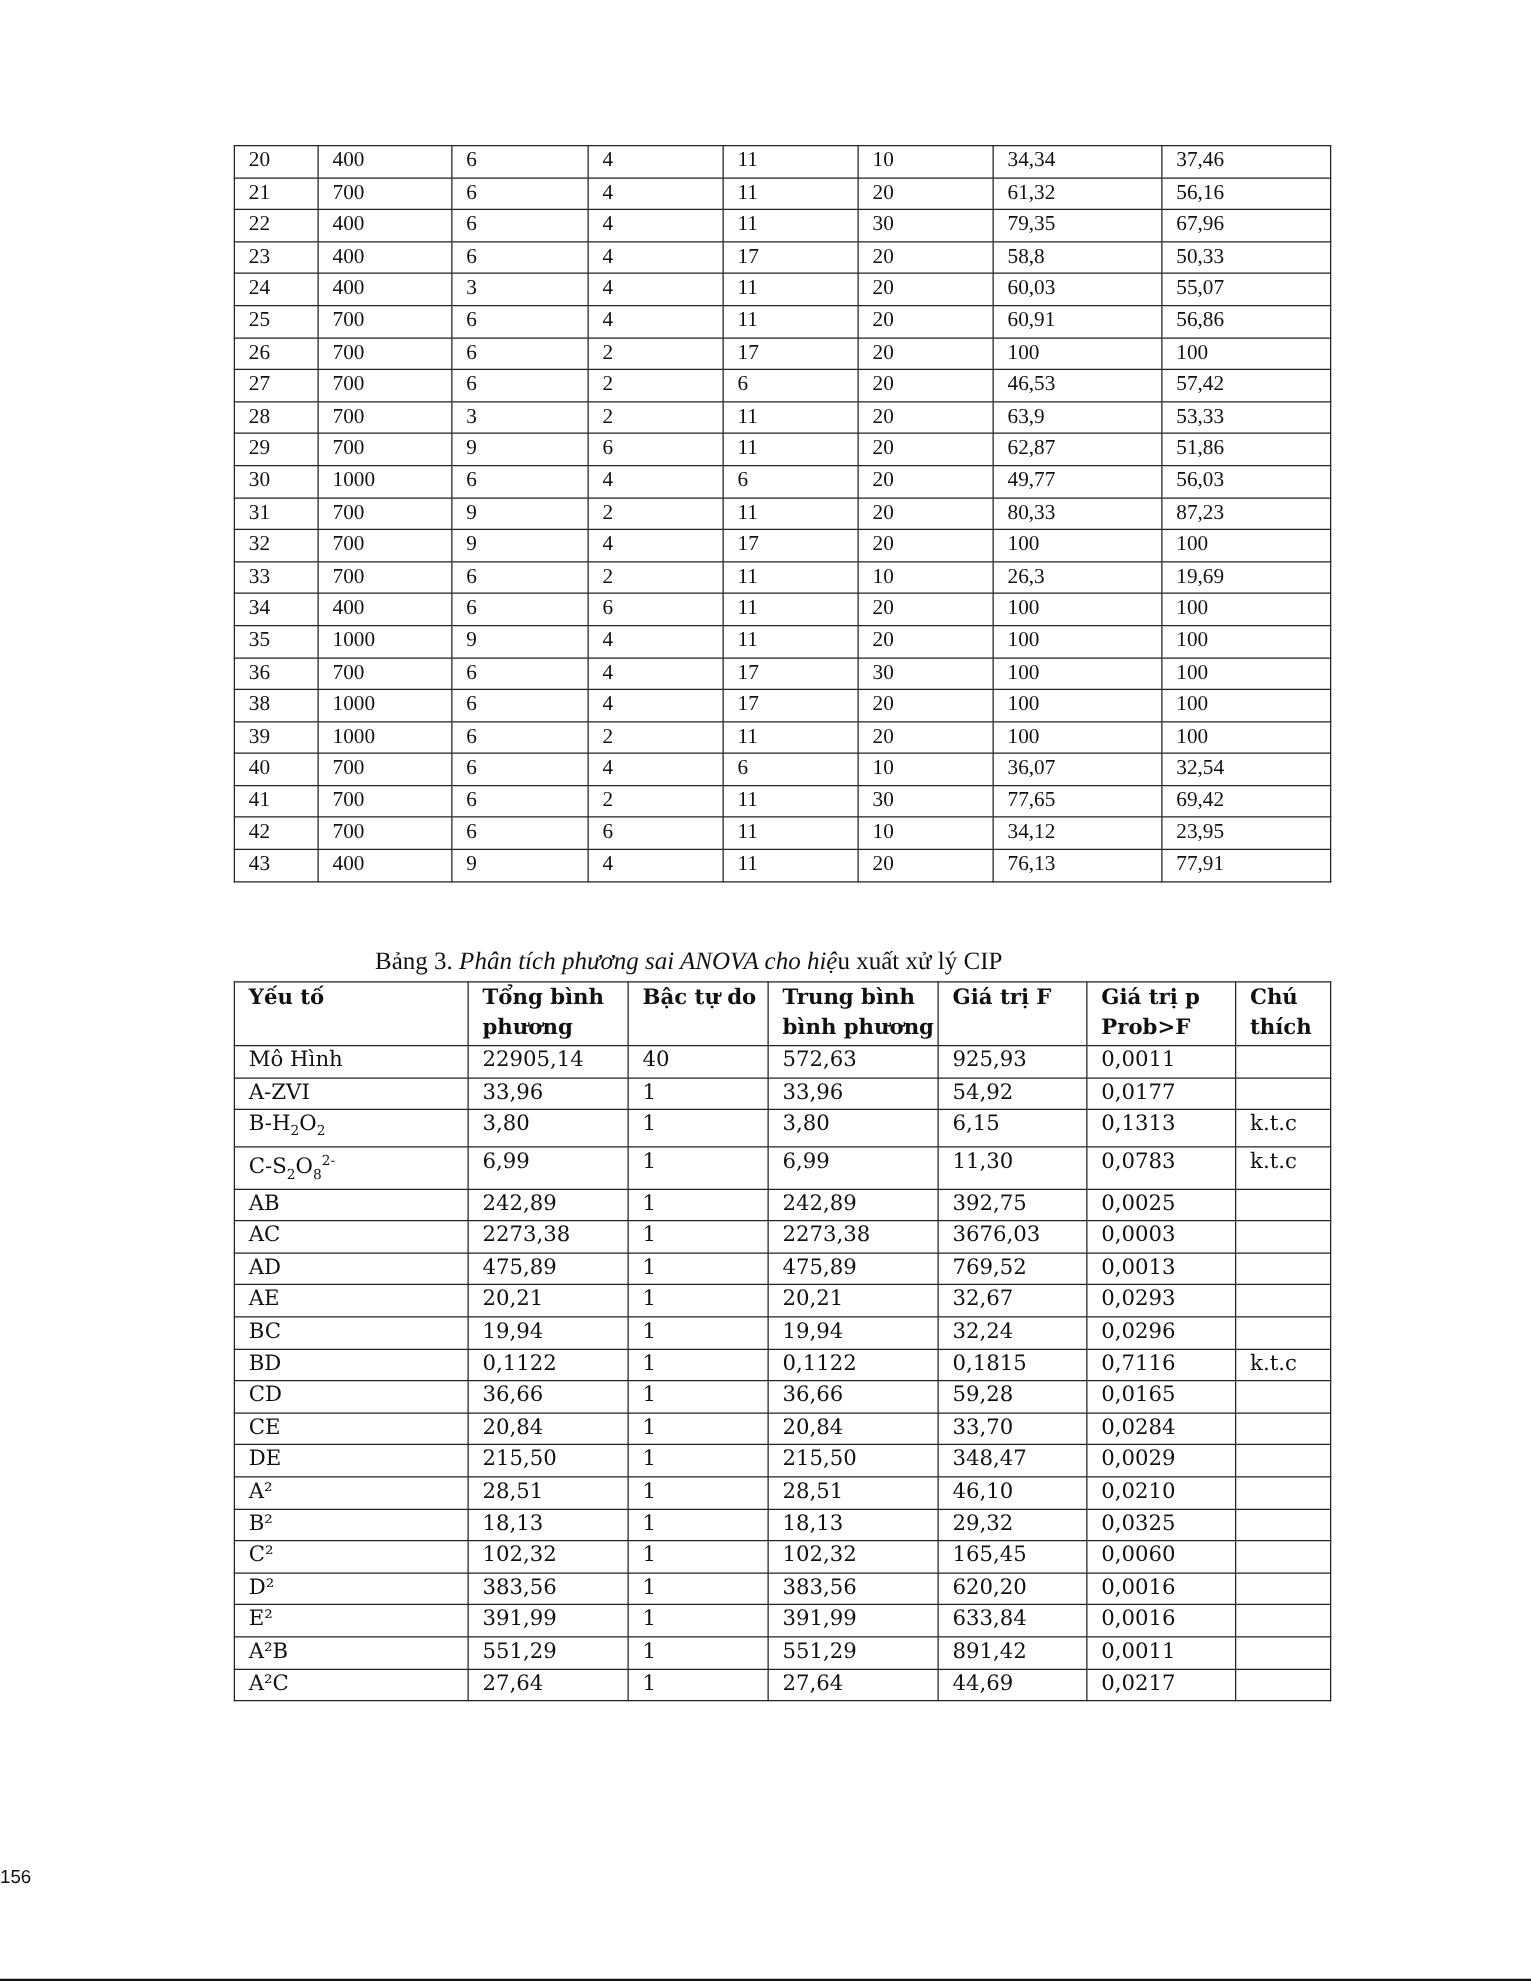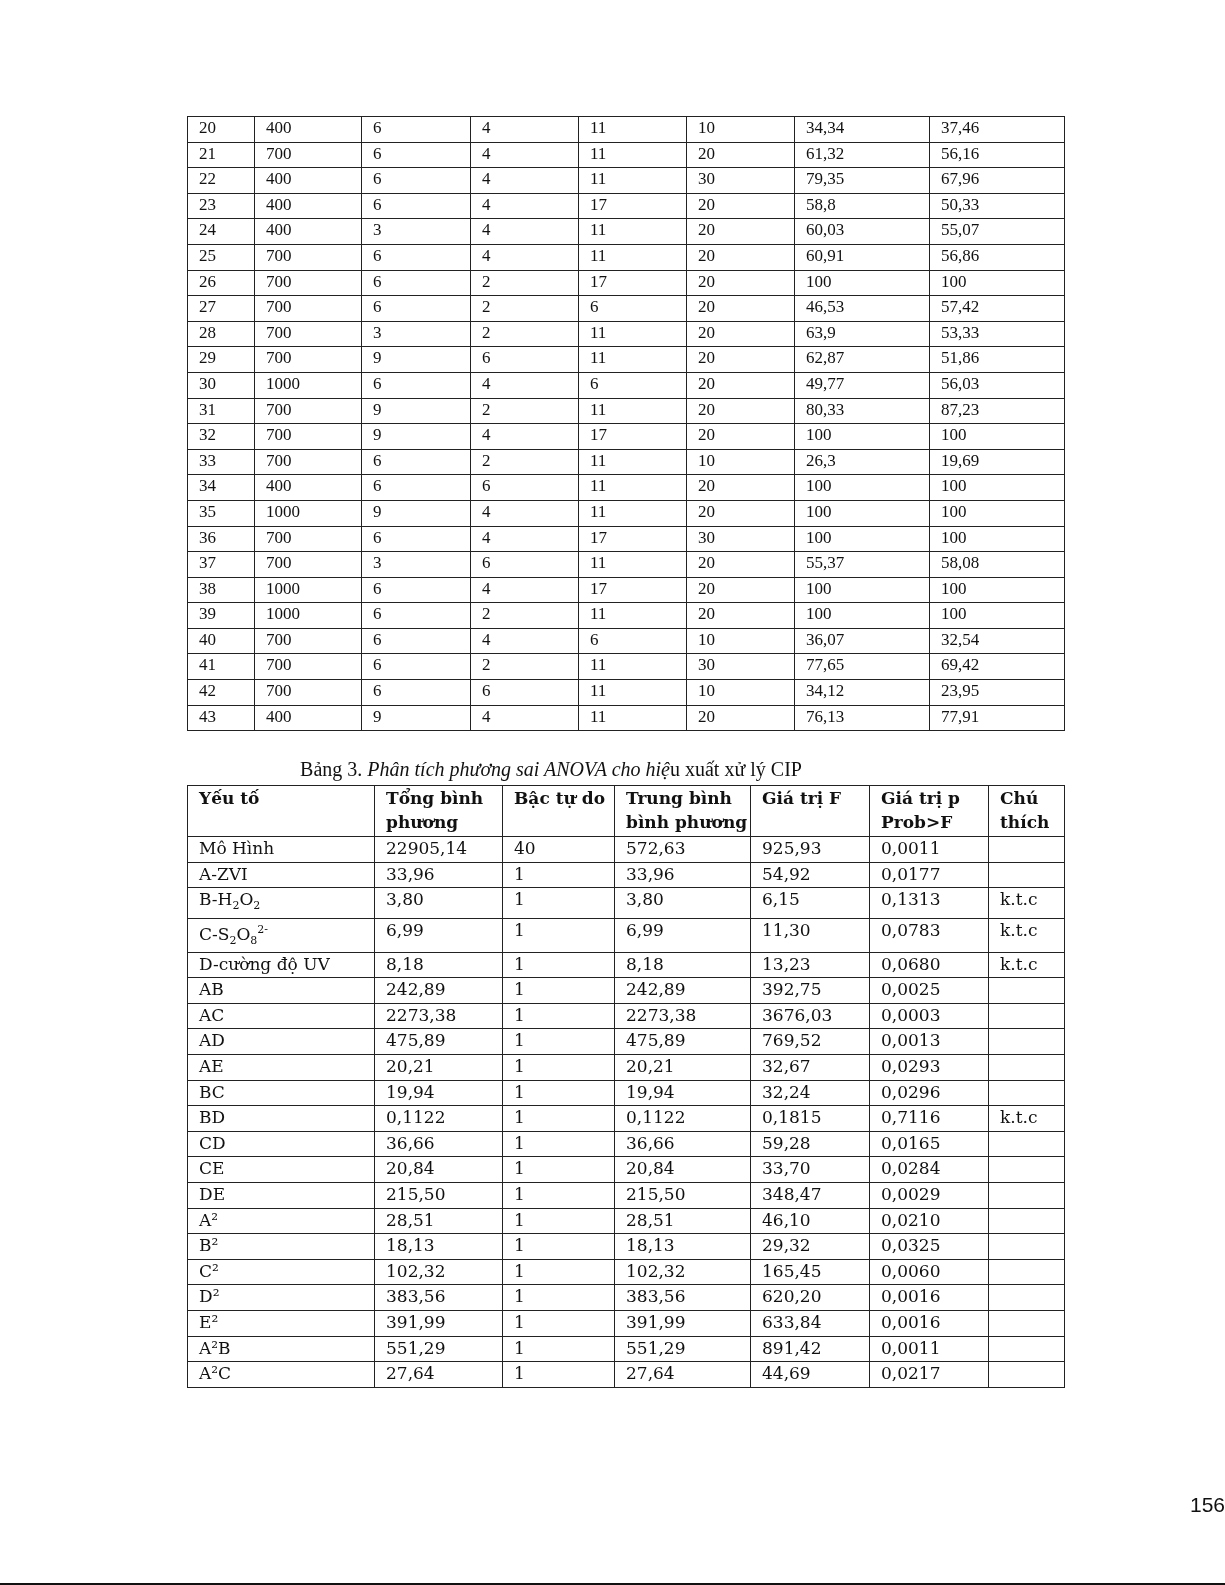--- a/index.html
+++ b/index.html
@@ -9,22 +9,22 @@
   td, th { border: 1.3px solid #222; padding: 0 0 0 11px; text-align: left;
            vertical-align: top; font-weight: normal; white-space: nowrap; overflow: hidden; }
   #table2 { left: 187px; top: 116px; width: 877px; font-size: 17px; font-family: Liberation Serif, serif; }
   #table2 td { height: 24.6px; line-height: 22px; }
   #table3 { left: 187px; top: 785px; width: 877px; font-size: 17px; }
   #table3 th { font-weight: bold; line-height: 24px; height: 50px; font-size: 17px; }
   #table3 td { height: 24.6px; line-height: 22px; }
   .caption { position: absolute; top: 758px; left: 0; width: 1102px; text-align: center;
              font-family: "Liberation Serif", "DejaVu Serif", serif; font-size: 20px; }
   .caption i { font-style: italic; }
-  .page-number { position: absolute; top: 1493px; left: 0; width: 1225px; text-align: right;
-                 font-family: "Liberation Sans", "DejaVu Sans", sans-serif; font-size: 21px; }
+  .page-number { position: absolute; top: 1493px; left: 0; width: 1225px; text-align: left;
+                 font-family: "Liberation Sans", "DejaVu Sans", sans-serif; font-size: 15px; }
   .page-rule { position: absolute; left: 0; top: 1583px; width: 1225px; height: 2px; background: #111; }
   sub, sup { font-size: 11px; }
 </style>
 </head>
 <body>
 
 <table id="table2">
   <colgroup>
     <col style="width:67px">
       <col style="width:107px">
@@ -198,30 +198,20 @@
       </tr>
       <tr>
         <td>36</td>
         <td>700</td>
         <td>6</td>
         <td>4</td>
         <td>17</td>
         <td>30</td>
         <td>100</td>
         <td>100</td>
-      </tr>
-      <tr>
-        <td>37</td>
-        <td>700</td>
-        <td>3</td>
-        <td>6</td>
-        <td>11</td>
-        <td>20</td>
-        <td>55,37</td>
-        <td>58,08</td>
       </tr>
       <tr>
         <td>38</td>
         <td>1000</td>
         <td>6</td>
         <td>4</td>
         <td>17</td>
         <td>20</td>
         <td>100</td>
         <td>100</td>
@@ -333,29 +323,20 @@
       <tr>
         <td>C-S<sub>2</sub>O<sub>8</sub><sup>2-</sup></td>
         <td>6,99</td>
         <td>1</td>
         <td>6,99</td>
         <td>11,30</td>
         <td>0,0783</td>
         <td>k.t.c</td>
       </tr>
       <tr>
-        <td>D-cường độ UV</td>
-        <td>8,18</td>
-        <td>1</td>
-        <td>8,18</td>
-        <td>13,23</td>
-        <td>0,0680</td>
-        <td>k.t.c</td>
-      </tr>
-      <tr>
         <td>AB</td>
         <td>242,89</td>
         <td>1</td>
         <td>242,89</td>
         <td>392,75</td>
         <td>0,0025</td>
         <td></td>
       </tr>
       <tr>
         <td>AC</td>

